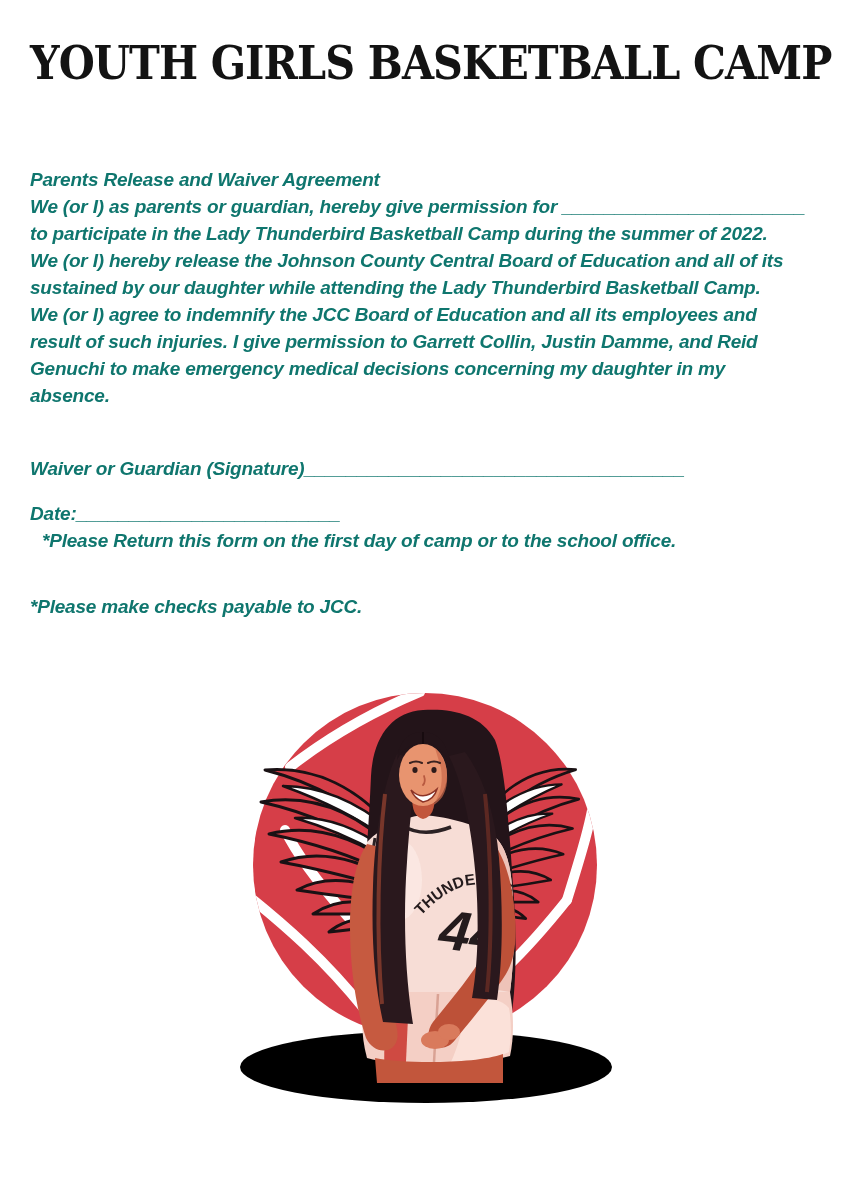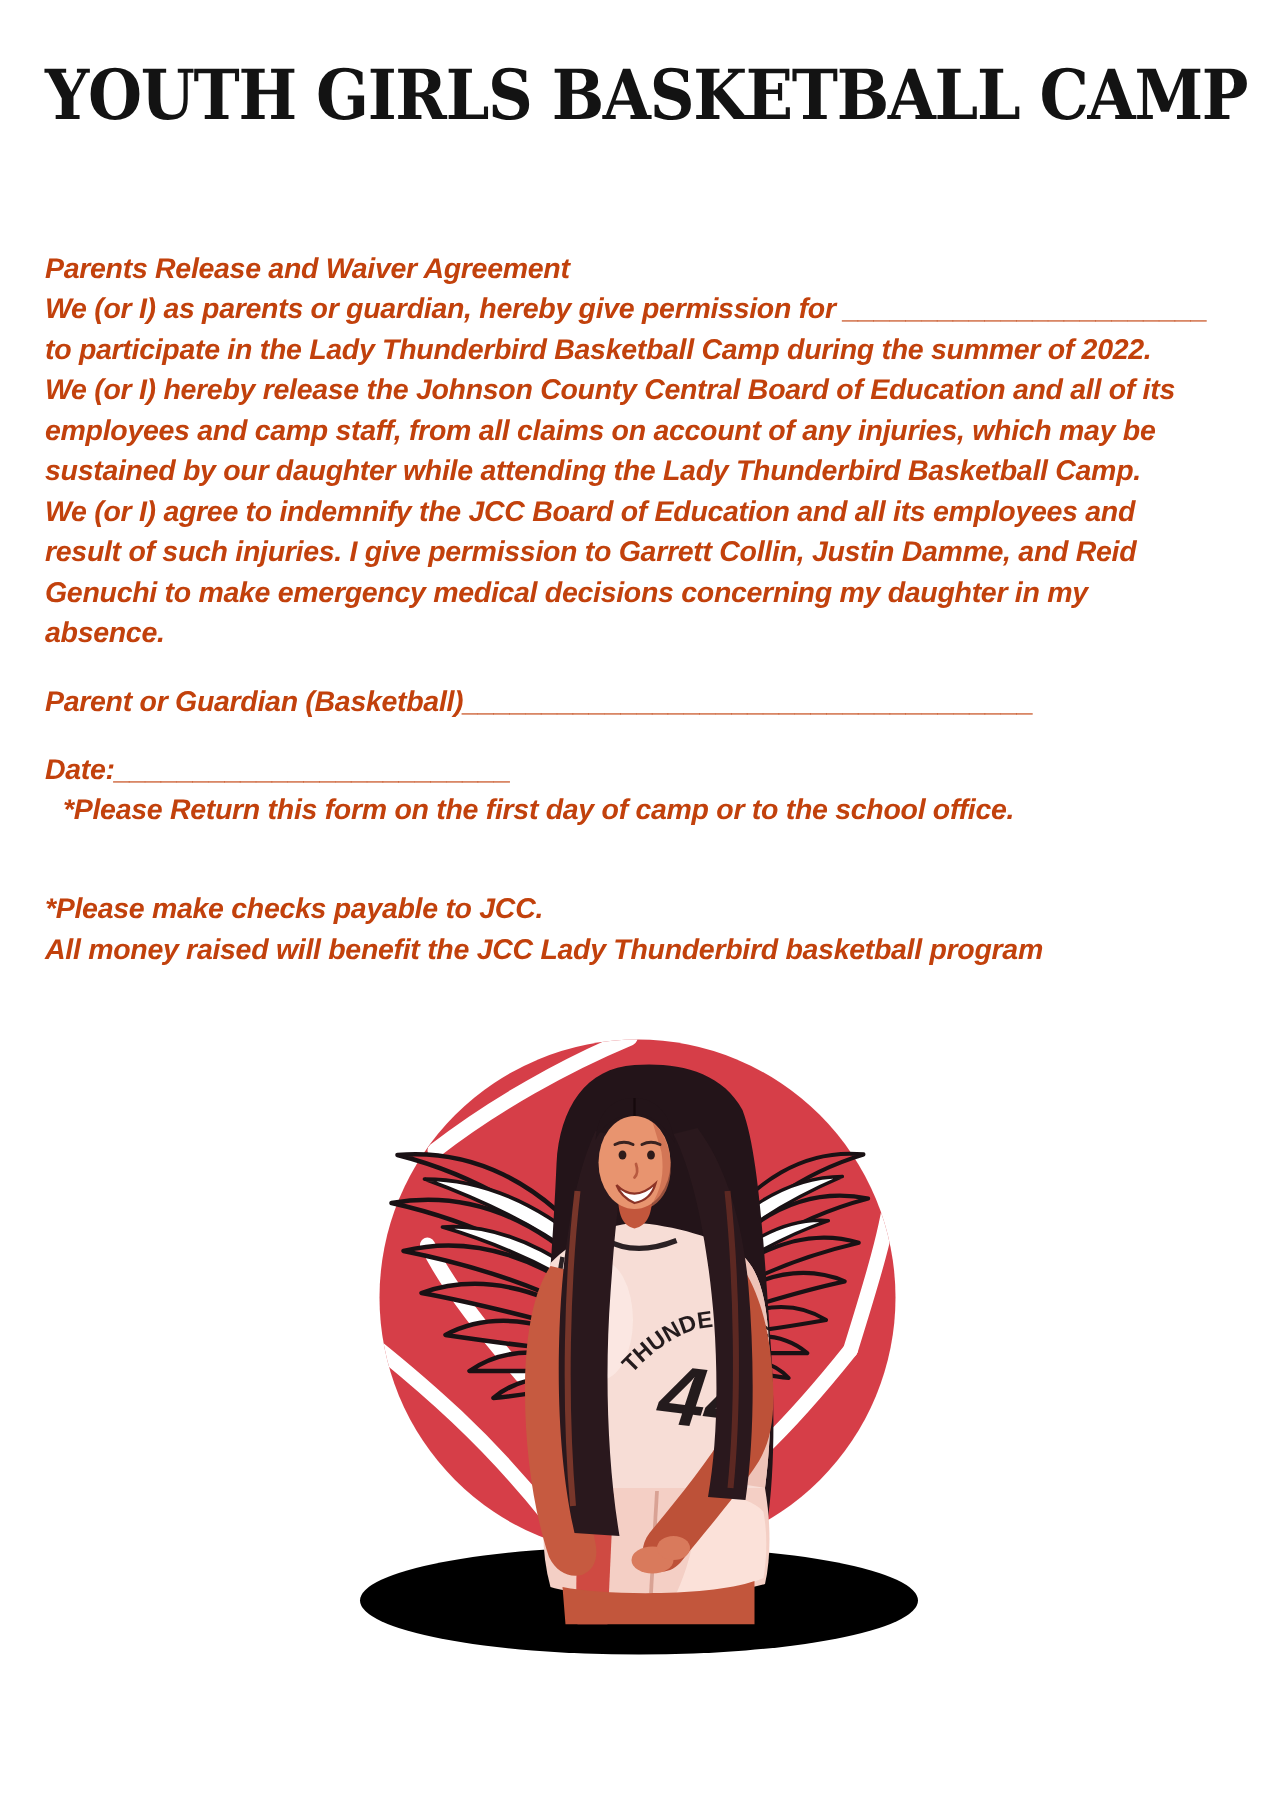--- a/index.html
+++ b/index.html
@@ -7,21 +7,21 @@
     width:849px;height:1200px;background:#ffffff;position:relative;
     overflow:hidden;font-family:"Liberation Sans",sans-serif;
   }
   .page-title{
     position:absolute;left:30px;top:36px;margin:0;
     font-family:"DejaVu Serif",serif;font-weight:700;font-size:46px;
     letter-spacing:-1px;color:#131313;white-space:nowrap;
     transform:scaleX(.9);transform-origin:left top;
   }
   .copy{
-    position:absolute;left:30px;color:#c2410c;font-weight:700;font-style:italic;
+    position:absolute;left:30px;color:#0f766e;font-weight:700;font-style:italic;
     font-size:19px;line-height:27px;letter-spacing:-.2px;white-space:nowrap;
   }
   .copy .line{height:27px;}
   #waiver-block{top:166px;}
   #signature-line{top:455px;}
   #date-line{top:500px;}
   #return-note{top:527px;margin-left:12px;}
   #payment-block{top:593px;}
   .blank{letter-spacing:0;text-align:right;}
   #hero{position:absolute;left:225px;top:690px;width:405px;height:420px;}
@@ -31,37 +31,35 @@
 
 <div class="doc">
 
   <h1 class="page-title">YOUTH GIRLS BASKETBALL CAMP</h1>
 
   <section class="copy" id="waiver-block">
     <div class="line">Parents Release and Waiver Agreement</div>
     <div class="line"><span>We (or I) as parents or guardian, hereby give permission for </span><span class="blank">_______________________</span></div>
     <div class="line">to participate in the Lady Thunderbird Basketball Camp during the summer of 2022.</div>
     <div class="line">We (or I) hereby release the Johnson County Central Board of Education and all of its</div>
-    <div class="line">employees and camp staff, from all claims on account of any injuries, which may be</div>
     <div class="line">sustained by our daughter while attending the Lady Thunderbird Basketball Camp.</div>
     <div class="line">We (or I) agree to indemnify the JCC Board of Education and all its employees and</div>
     <div class="line">result of such injuries. I give permission to Garrett Collin, Justin Damme, and Reid</div>
     <div class="line">Genuchi to make emergency medical decisions concerning my daughter in my</div>
     <div class="line">absence.</div>
   </section>
 
-  <div class="copy" id="signature-line"><span>Parent or Guardian (Basketball)</span><span class="blank">____________________________________</span></div>
+  <div class="copy" id="signature-line"><span>Waiver or Guardian (Signature)</span><span class="blank">____________________________________</span></div>
 
   <div class="copy" id="date-line"><span>Date:</span><span class="blank">_________________________</span></div>
 
   <div class="copy" id="return-note">*Please Return this form on the first day of camp or to the school office.</div>
 
   <section class="copy" id="payment-block">
     <div class="line">*Please make checks payable to JCC.</div>
-    <div class="line">All money raised will benefit the JCC Lady Thunderbird basketball program</div>
   </section>
 
   <svg id="hero" viewBox="0 0 405 420" xmlns="http://www.w3.org/2000/svg">
     <defs>
       <clipPath id="ballClip">
           <circle cx="200" cy="175" r="172"></circle>
         </clipPath>
       <clipPath id="girlCut">
           <rect x="112" y="0" width="192" height="393"></rect>
         </clipPath>

